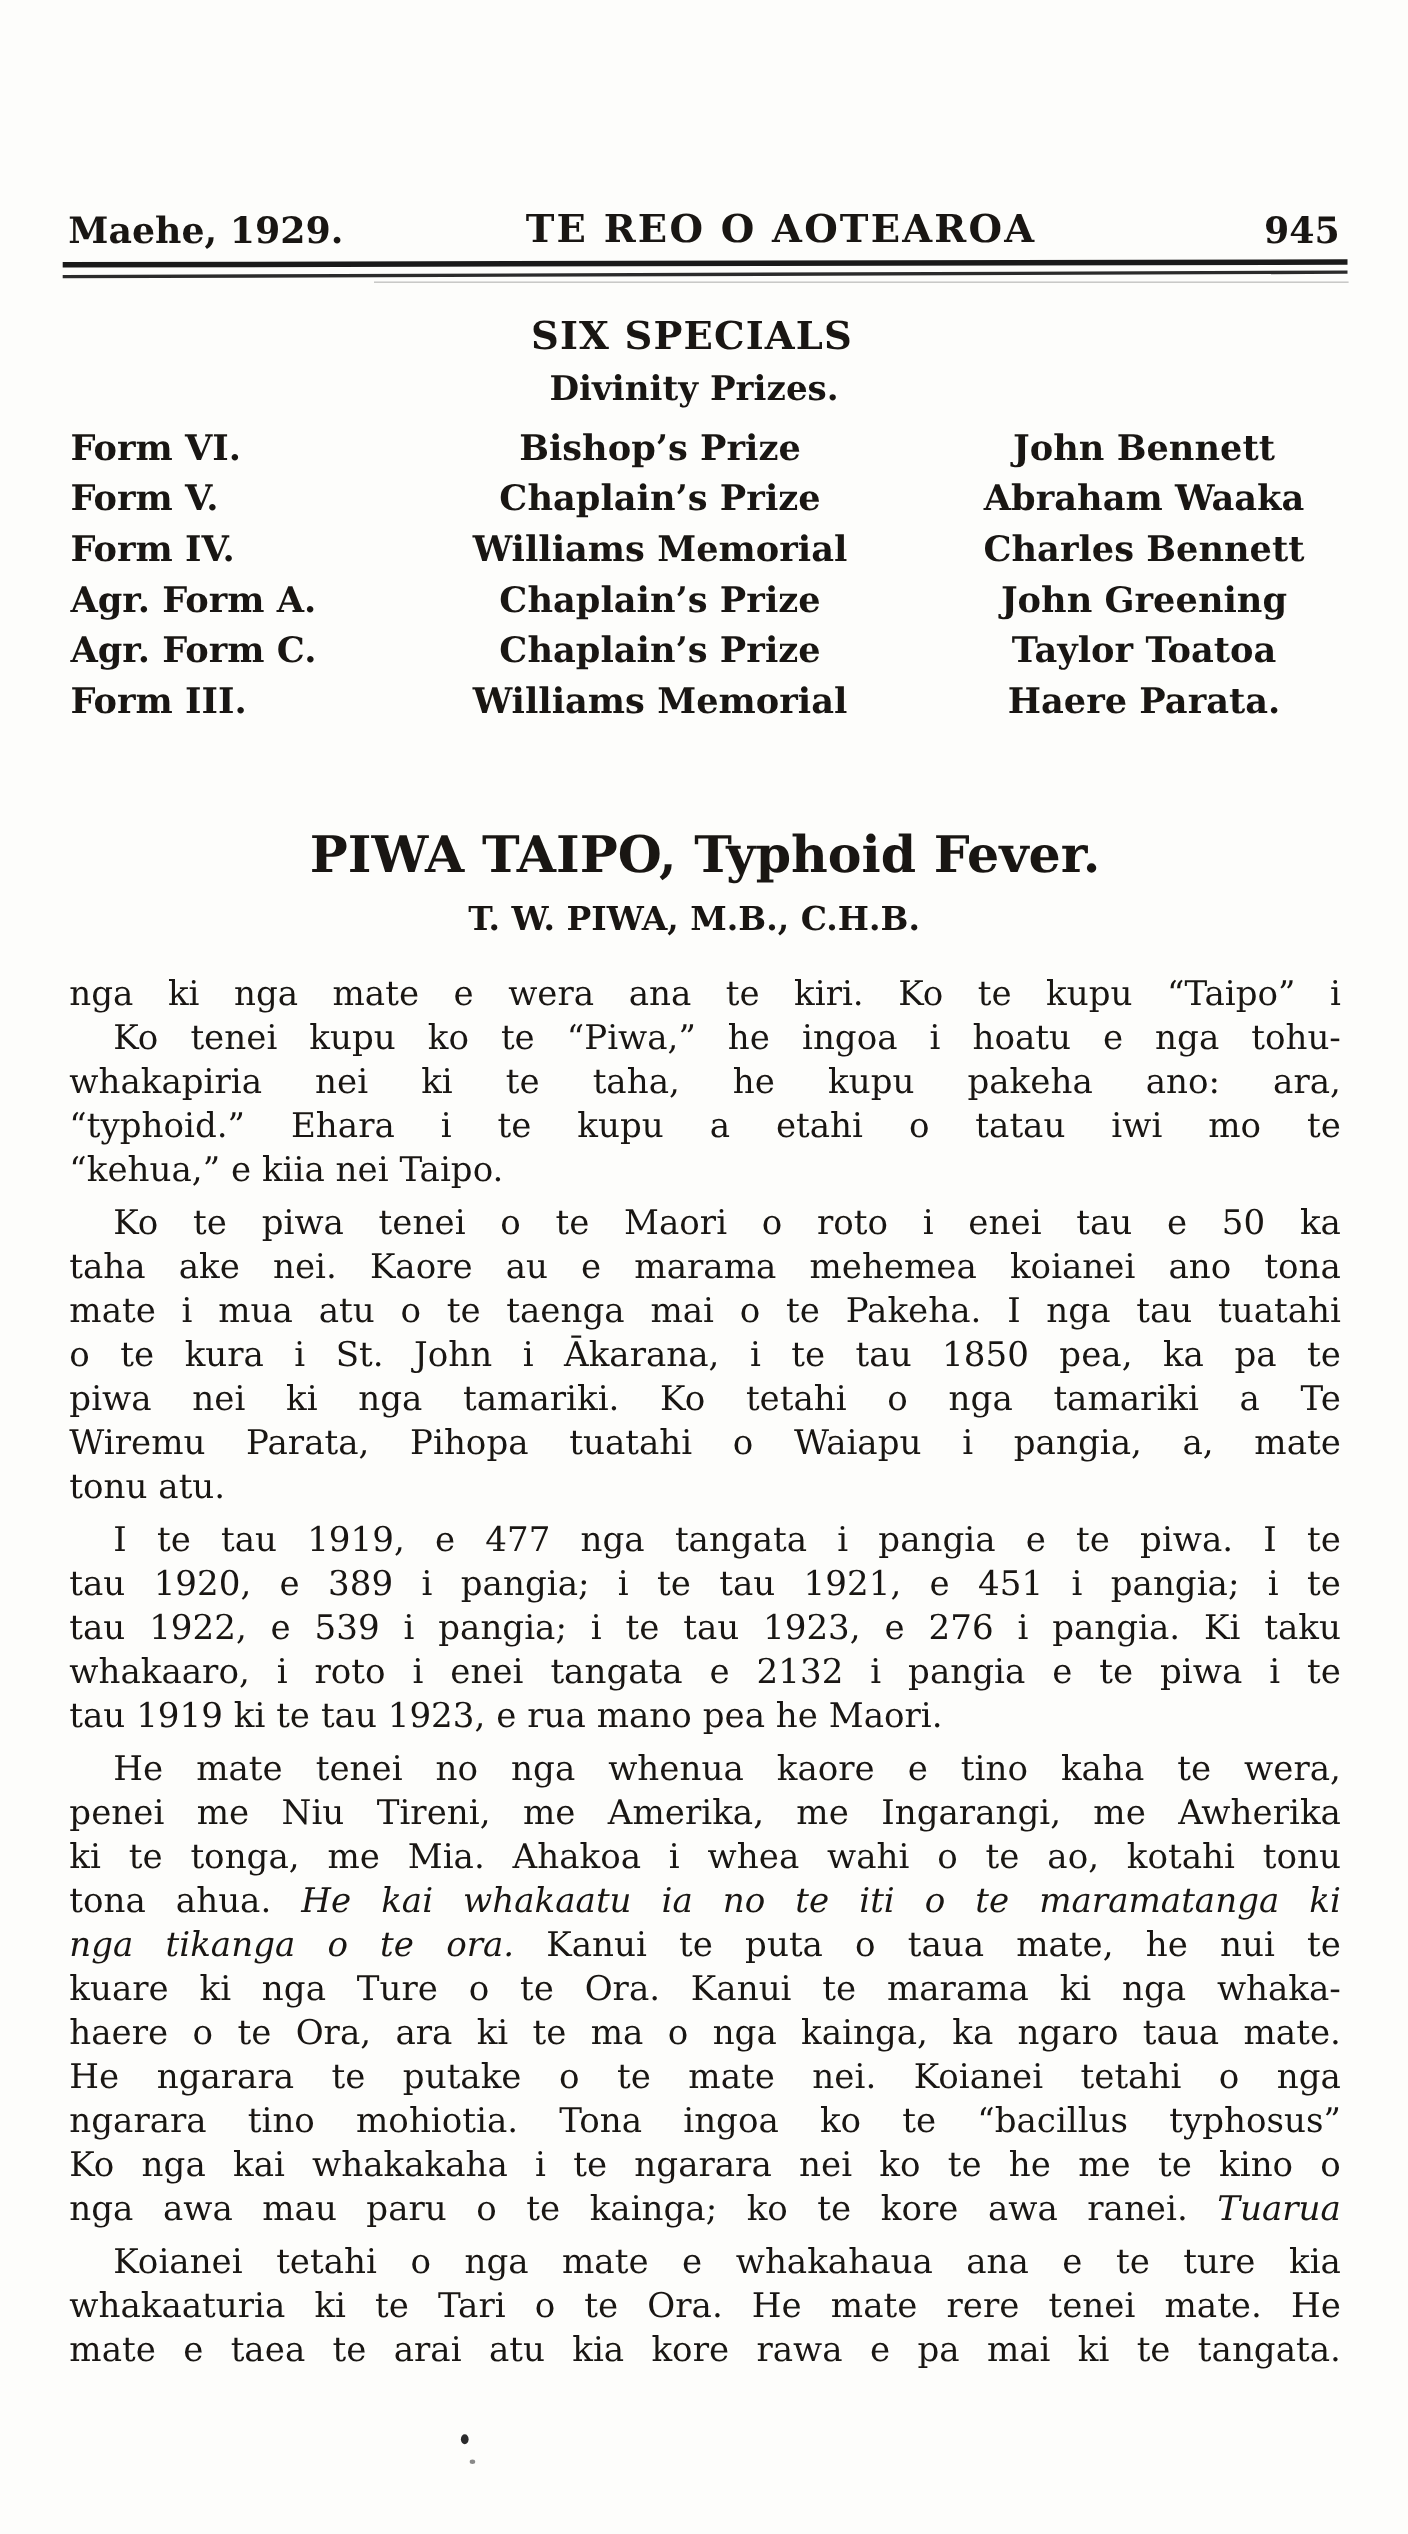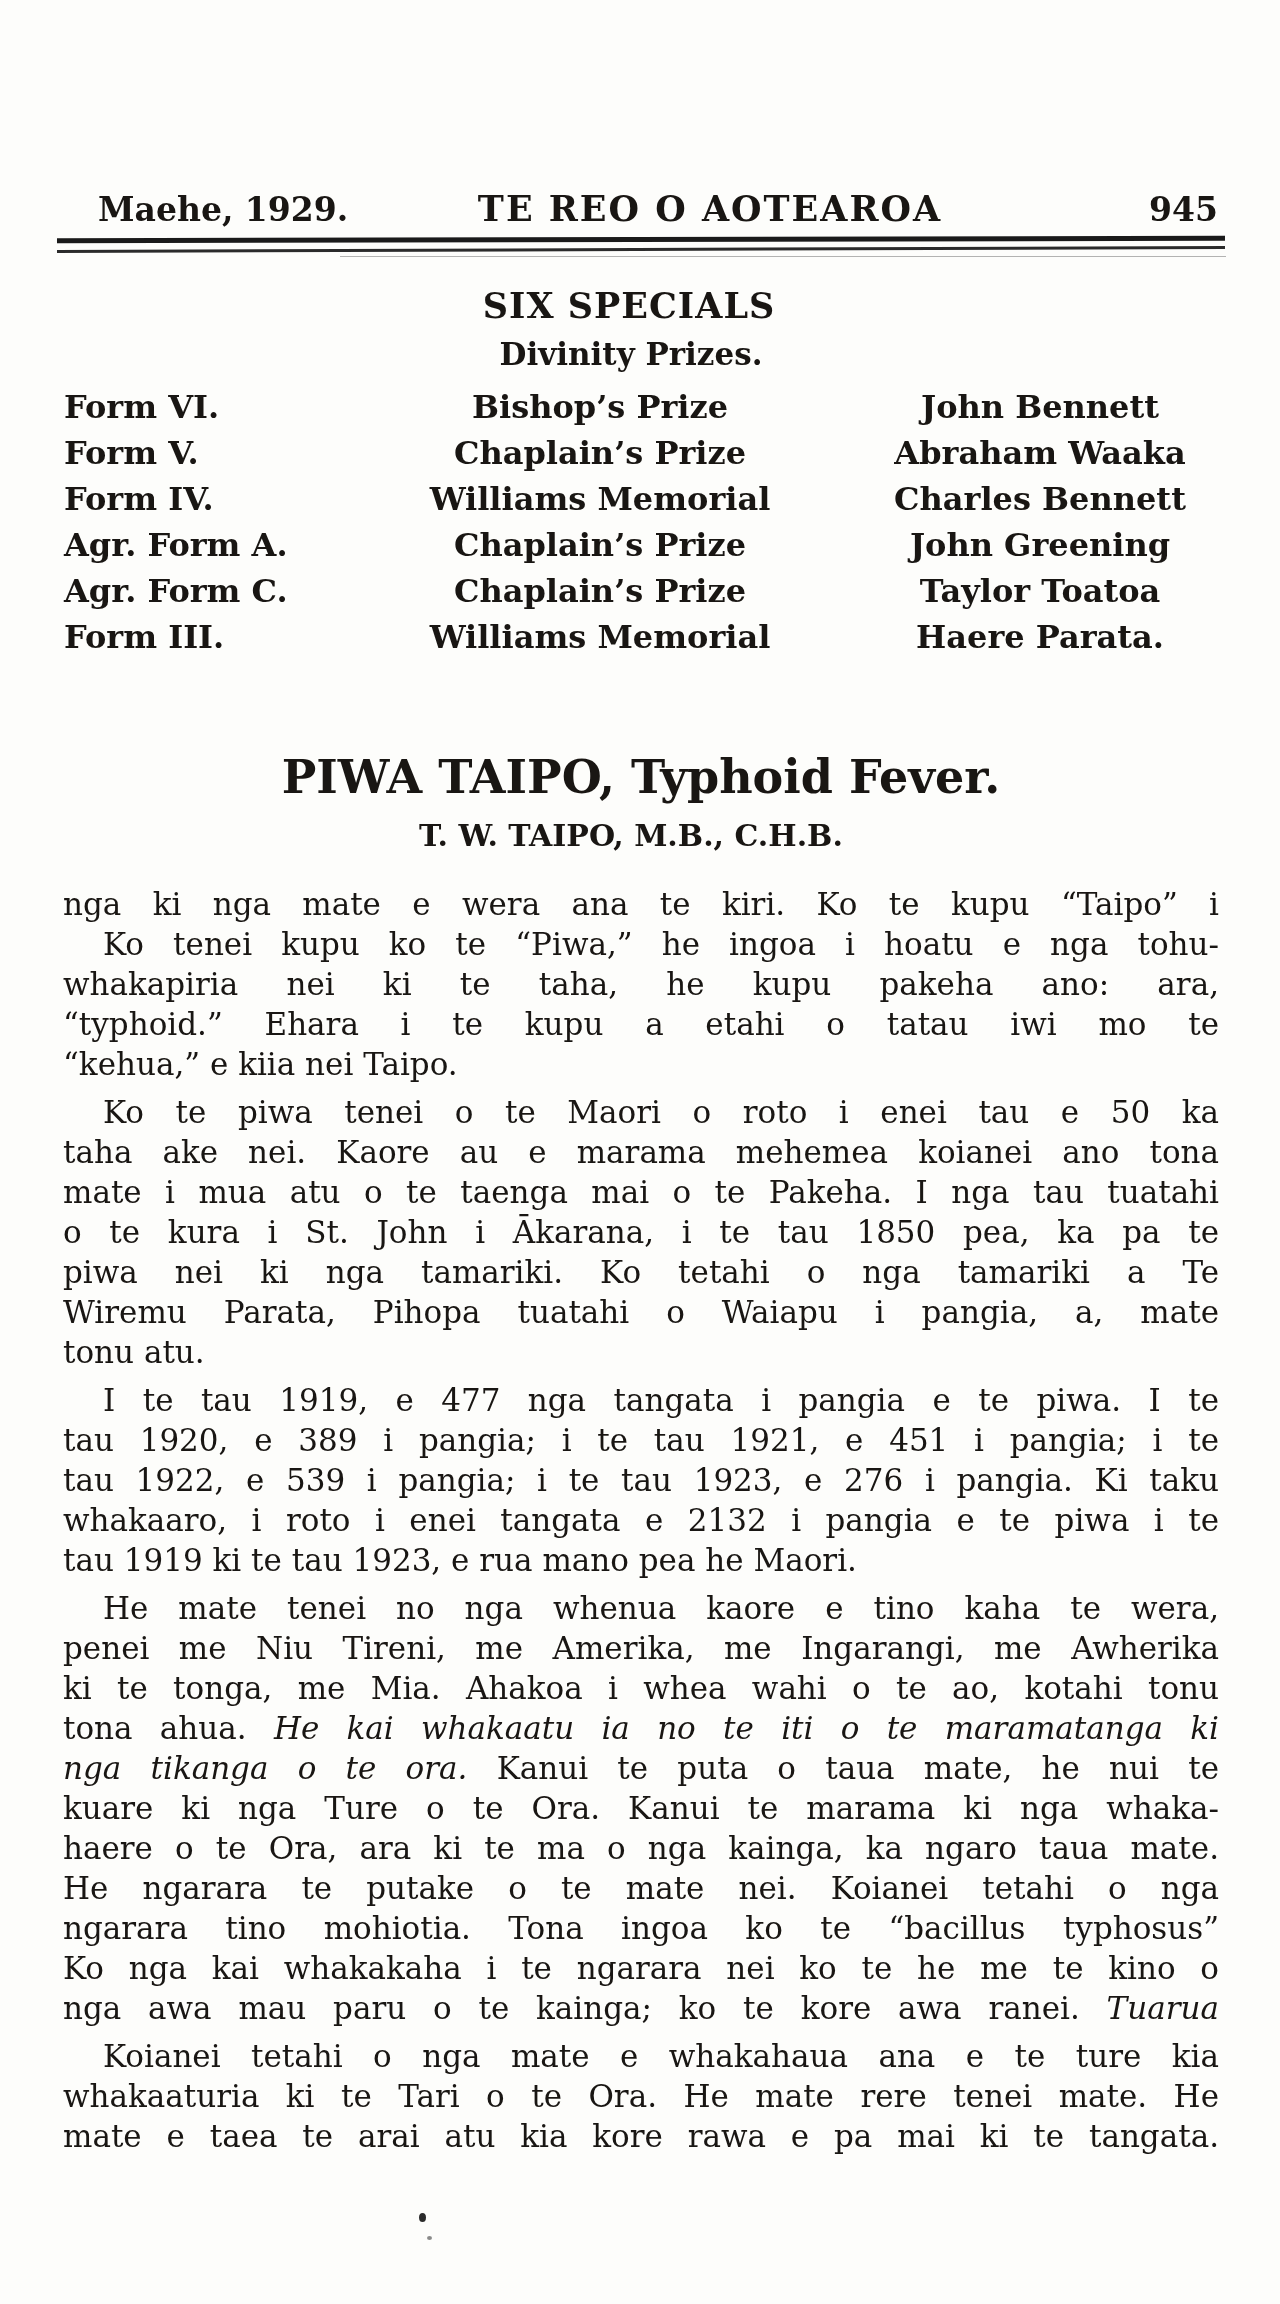--- a/index.html
+++ b/index.html
@@ -2,21 +2,21 @@
 <html><head>
 <meta charset="utf-8">
 <style>
   html,body{margin:0;padding:0;background:#d9d9d6;}
   .page{
     position:relative;width:1280px;height:2304px;margin:0 auto;
     background:#fdfdfb;color:#191613;overflow:hidden;
     font-family:"DejaVu Serif","Liberation Serif",serif;
   }
   
-  .header-date{position:absolute;left:62px;top:190px;font-size:33px;font-weight:bold;white-space:nowrap;margin-left:36px;}
+  .header-date{position:absolute;left:62px;top:190px;font-size:33px;font-weight:bold;white-space:nowrap;}
   .header-title{position:absolute;left:410px;top:188px;width:600px;text-align:center;font-size:35px;font-weight:bold;letter-spacing:2px;white-space:nowrap;}
   .header-page{position:absolute;left:1118px;top:190px;width:100px;text-align:right;font-size:33px;font-weight:bold;}
   .rule-thick{position:absolute;left:57px;top:237px;width:1168px;height:5px;background:#1a1a1a;transform:rotate(-0.12deg);}
   .rule-thin{position:absolute;left:57px;top:248px;width:1168px;height:3px;background:#2b2b2b;transform:rotate(-0.2deg);}
   .rule-faint{position:absolute;left:340px;top:256px;width:886px;height:1px;background:#777;opacity:.55;}
   
   .specials-title{position:absolute;left:0;top:285px;width:1258px;text-align:center;font-size:35px;font-weight:bold;letter-spacing:1px;}
   .specials-subtitle{position:absolute;left:0;top:336px;width:1262px;text-align:center;font-size:31px;font-weight:bold;}
   .specials-table{position:absolute;left:0;top:388px;width:1280px;}
   .srow{position:relative;height:46px;font-weight:bold;font-size:32px;padding-left:48px;}
@@ -80,21 +80,21 @@
         <div class="cell name">Taylor Toatoa</div>
       </div>
       <div class="srow">
         <div class="cell form">Form III.</div>
         <div class="cell prize">Williams Memorial</div>
         <div class="cell name">Haere Parata.</div>
       </div>
     </div>
 
   <div class="article-title">PIWA TAIPO, Typhoid Fever.</div>
-  <div class="article-byline">T. W. TAIPO, M.B., C.H.B.</div>
+  <div class="article-byline">T. W. PIWA, M.B., C.H.B.</div>
   <div class="article-body">
       <div class="para">
         <div class="line just"><span>nga ki nga mate e wera ana te kiri. Ko te kupu “Taipo” i</span></div>
         <div class="line just first"><span>Ko tenei kupu ko te “Piwa,” he ingoa i hoatu e nga tohu-</span></div>
         <div class="line just"><span>whakapiria nei ki te taha, he kupu pakeha ano: ara,</span></div>
         <div class="line just"><span>“typhoid.” Ehara i te kupu a etahi o tatau iwi mo te</span></div>
         <div class="line"><span>“kehua,” e kiia nei Taipo.</span></div>
       </div>
       <div class="para">
         <div class="line just first"><span>Ko te piwa  tenei o te Maori o roto i enei tau e 50 ka</span></div>

